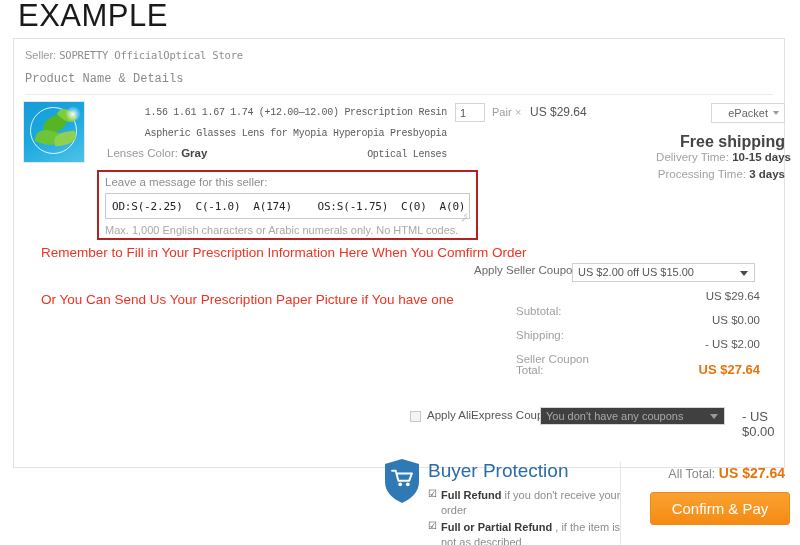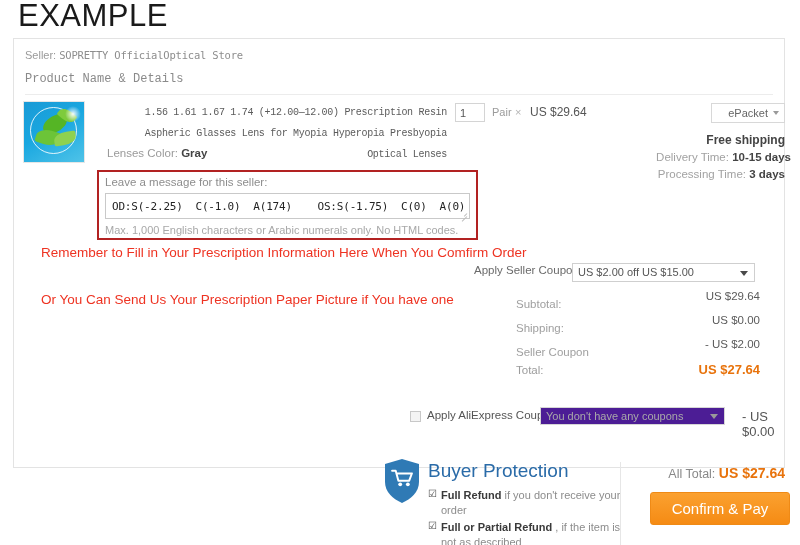--- a/index.html
+++ b/index.html
@@ -191,21 +191,21 @@
     width: 0; height: 0;
     border-left: 3.5px solid transparent;
     border-right: 3.5px solid transparent;
     border-top: 4px solid #9a9a9a;
   }
 
   .ship-free {
     position: absolute;
     right: 15px;
     top: 133px;
-    font-size: 12px;
+    font-size: 16px;
     font-weight: bold;
     color: #444;
   }
   .ship-delivery {
     position: absolute;
     right: 9px;
     top: 151px;
     font-size: 11.5px;
     color: #a2a2a2;
   }
@@ -332,21 +332,21 @@
     width: 290px;
   }
   .t-row {
     position: relative;
     height: 24px;
     font-size: 11.5px;
   }
   .t-label {
     position: absolute;
     left: 46px;
-    top: 8px;
+    top: 15px;
     color: #a0a0a0;
   }
   .t-value {
     position: absolute;
     right: 0;
     top: 0;
     color: #5a5a5a;
     text-align: right;
   }
   .t-row.total .t-label { color: #9c9c9c; top: 2px; }
@@ -374,21 +374,21 @@
     color: #555;
   }
   .ae-select {
     position: absolute;
     left: 540px;
     top: 407px;
     width: 185px;
     height: 18px;
     border: 1px solid #d6d6d6;
     box-sizing: border-box;
-    background: #4c1d95;
+    background: #404040;
     font-size: 11px;
     color: #a9a9a9;
     padding: 0 18px 0 5px;
     line-height: 16px;
     white-space: nowrap;
     overflow: hidden;
   }
   .ae-select .caret {
     position: absolute;
     right: 6px; top: 6px;

